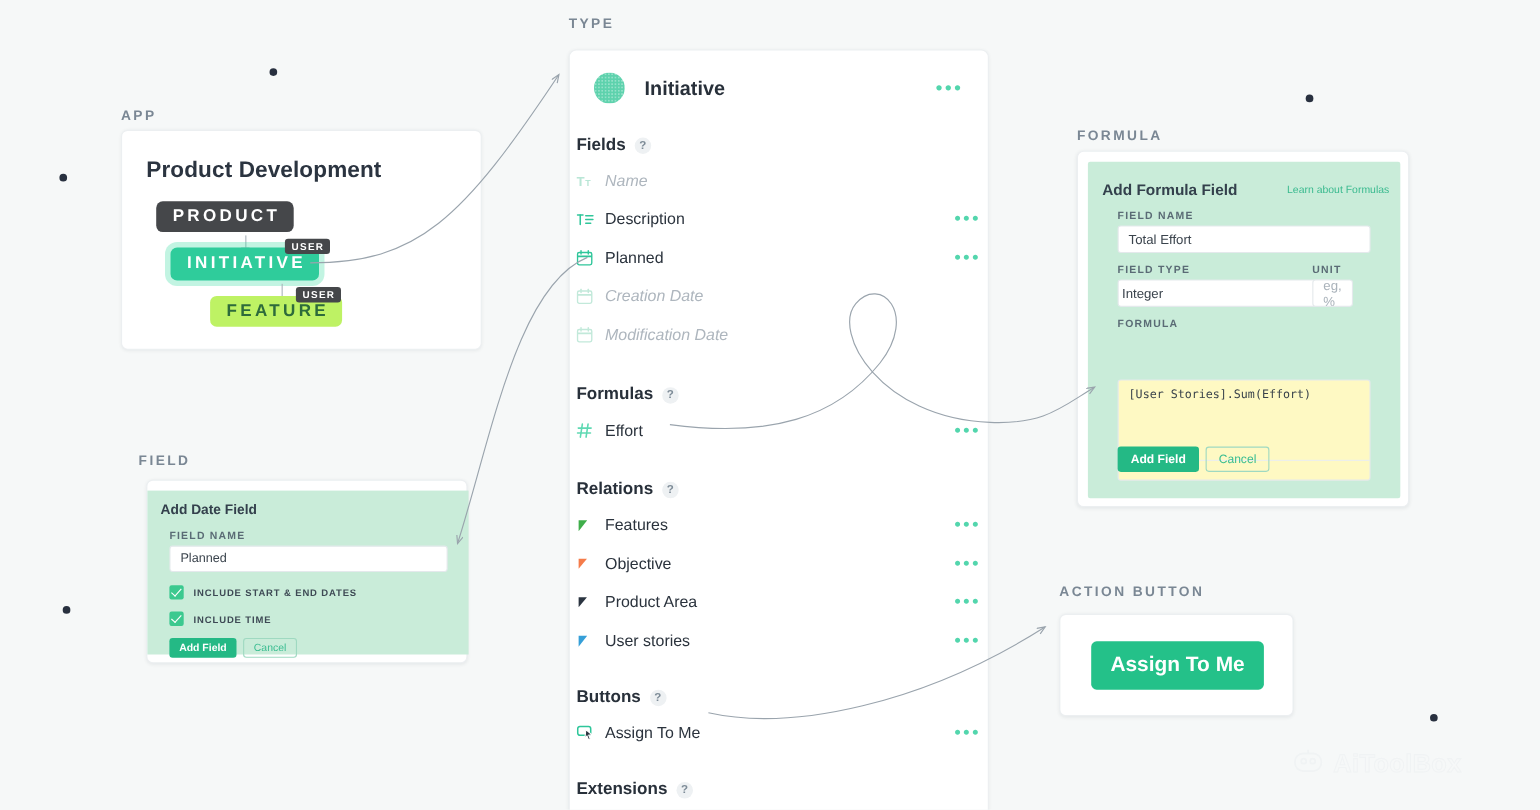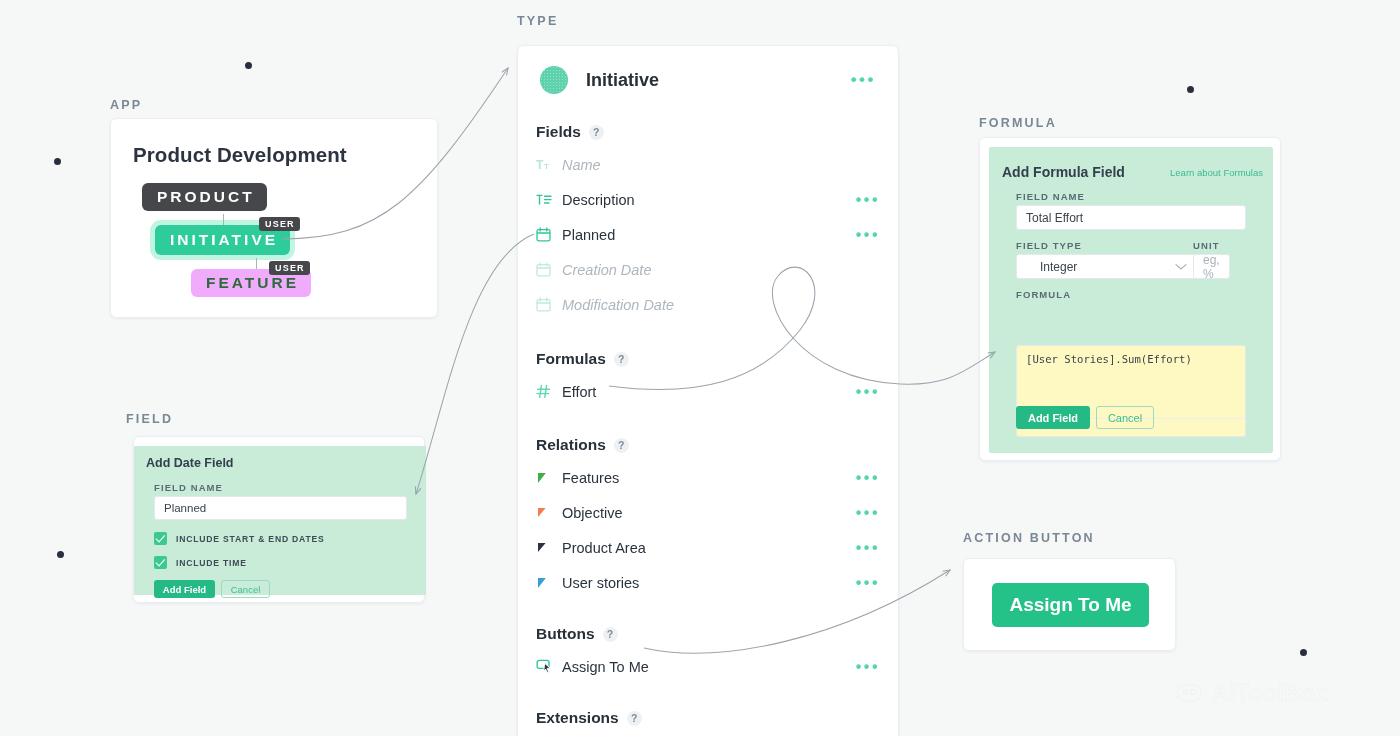--- a/index.html
+++ b/index.html
@@ -34,38 +34,38 @@
   #app-title { position: absolute; left: 22px; top: 24px; font-size: 20.5px; font-weight: 700; color: #2b3440; letter-spacing: .1px; }
   .chip {
     position: absolute; display: inline-flex; align-items: center; justify-content: center;
     border-radius: 6px; font-weight: 700; letter-spacing: 3px; font-size: 15.5px;
   }
   #chip-product { left: 31px; top: 64px; padding: 5px 12px 5px 15px; background: #45474a; color: #ffffff; }
   #chip-initiative-wrap { position: absolute; left: 44px; top: 106px; }
   #chip-initiative { position: relative; background: #2fcc9b; color: #ffffff; padding: 6px 12px 6px 15px;
       box-shadow: 0 0 0 5px rgba(76,222,171,.34); }
   #chip-feature-wrap { position: absolute; left: 80px; top: 150px; }
-  #chip-feature { position: relative; background: #f0abfc; color: #2d6b3b; padding: 5px 12px 5px 15px; align-items: center; }
+  #chip-feature { position: relative; background: #bef264; color: #2d6b3b; padding: 5px 12px 5px 15px; align-items: center; }
   .user-badge {
     position: absolute; background: #45474a; color: #ffffff;
     font-size: 9px; font-weight: 700; letter-spacing: 1.2px;
     padding: 2px 5px 2px 6px; border-radius: 3px; z-index: 4;
   }
   .arrow-down { position: absolute; width: 1px; background: #aab3bb; }
   .arrow-head { position: absolute; width: 0; height: 0; border-left: 4px solid transparent; border-right: 4px solid transparent; border-top: 5px solid #aab3bb; }
 
   
   #type-card { left: 517px; top: 45px; width: 382px; height: 700px; border-radius: 7px; overflow: hidden; }
   #type-head { display: flex; align-items: center; padding: 20px 22px 0 22px; }
   #type-avatar { width: 28px; height: 28px; border-radius: 50%; background: #5ed2ad;
       background-image: radial-gradient(rgba(255,255,255,.34) 1px, transparent 1px); background-size: 3px 3px; }
   #type-name { margin-left: 18px; font-size: 18px; font-weight: 700; color: #28303a; }
   .kebab { margin-left: auto; letter-spacing: 2.5px; color: #53d6ad; font-size: 17px; line-height: 8px; font-weight: 700; cursor: pointer; }
 
-  .grp { padding: 0 18px; }
+  .grp { padding: 0 6px; }
   .grp-title { display: flex; align-items: center; font-size: 15.5px; font-weight: 700; color: #28303a; }
   .q-mark { margin-left: 8px; width: 15px; height: 15px; border-radius: 50%; background: #eef1f3; color: #7d8b97;
       font-size: 10.5px; font-weight: 700; display: inline-flex; align-items: center; justify-content: center; }
 
   .row { display: flex; align-items: center; height: 35px; }
   .row .ricon { width: 26px; flex: 0 0 26px; display: flex; align-items: center; }
   .row .rlabel { font-size: 14.5px; color: #2b333d; }
   .row.muted .rlabel { color: #aeb6be; font-style: italic; }
   .row .kebab { font-size: 16px; }
 
@@ -359,21 +359,21 @@
     <div id="formula-inner">
       <div style="position:absolute;left:13px;top:17px;font-size:14px;font-weight:700;color:#33404c">Add Formula Field</div>
       <a id="learn-link" href="#">Learn about Formulas</a>
 
       <div class="mini-lbl" style="position:absolute;left:27px;top:44px">FIELD NAME</div>
       <div class="txtbox" style="position:absolute;left:27px;top:58px;width:230px;height:25px;padding:0 9px">
         <span style="font-size:12px">Total Effort</span>
       </div>
 
       <div class="mini-lbl" style="position:absolute;left:27px;top:93px">FIELD TYPE</div>
-      <div class="txtbox" style="position:absolute;left:27px;top:107px;width:195px;height:25px;padding:0 23px">
+      <div class="txtbox" style="position:absolute;left:27px;top:107px;width:195px;height:25px;padding:0 3px">
         <span style="font-size:12px">Integer</span>
         <span style="margin-left:auto;display:flex">
           <svg width="12" height="8" viewBox="0 0 12 8">
               <path d="M1,1.6 L6,6 L11,1.6" fill="none" stroke="#a8b2ba" stroke-width="1.2" stroke-linecap="round"></path>
             </svg>
         </span>
       </div>
 
       <div class="mini-lbl" style="position:absolute;left:204px;top:93px">UNIT</div>
       <div class="txtbox" style="position:absolute;left:204px;top:107px;width:37px;height:25px;padding:0 9px">

